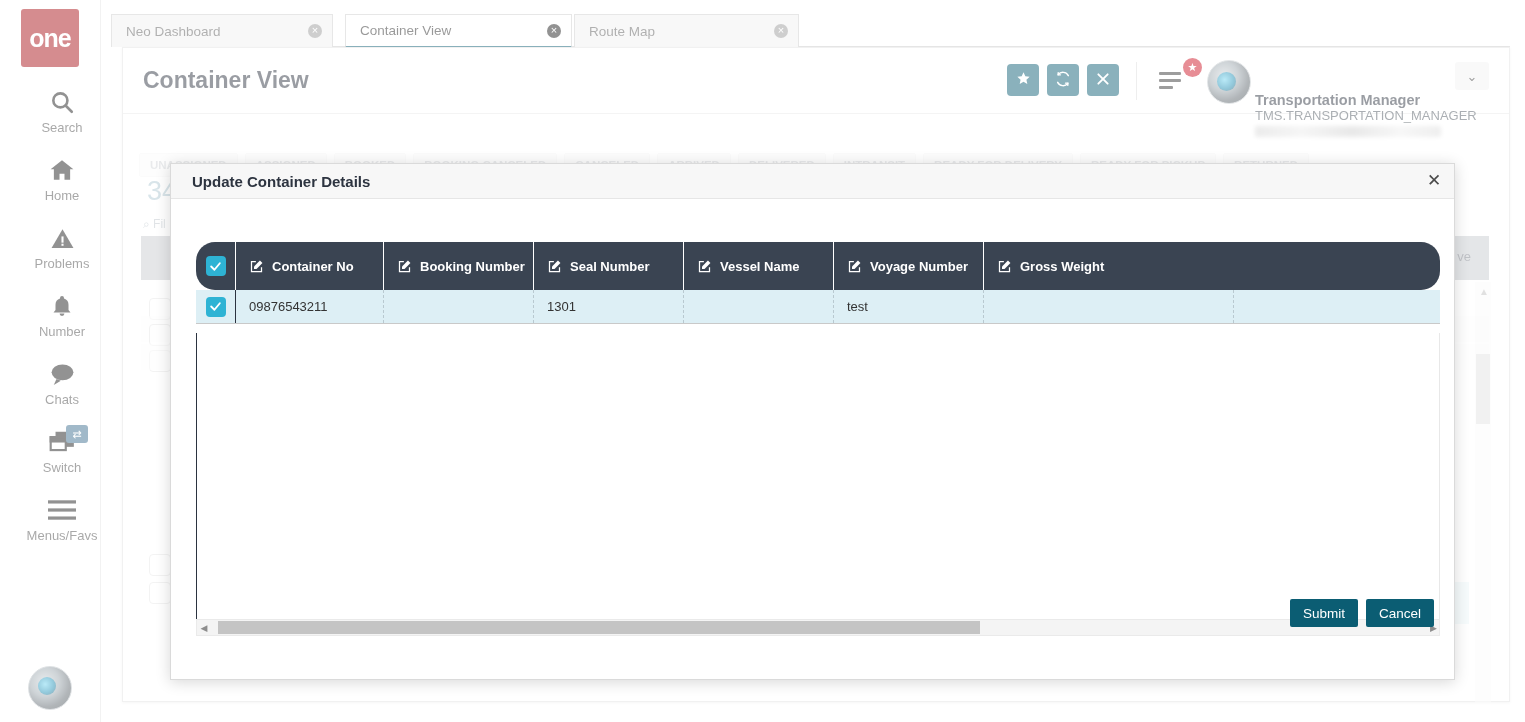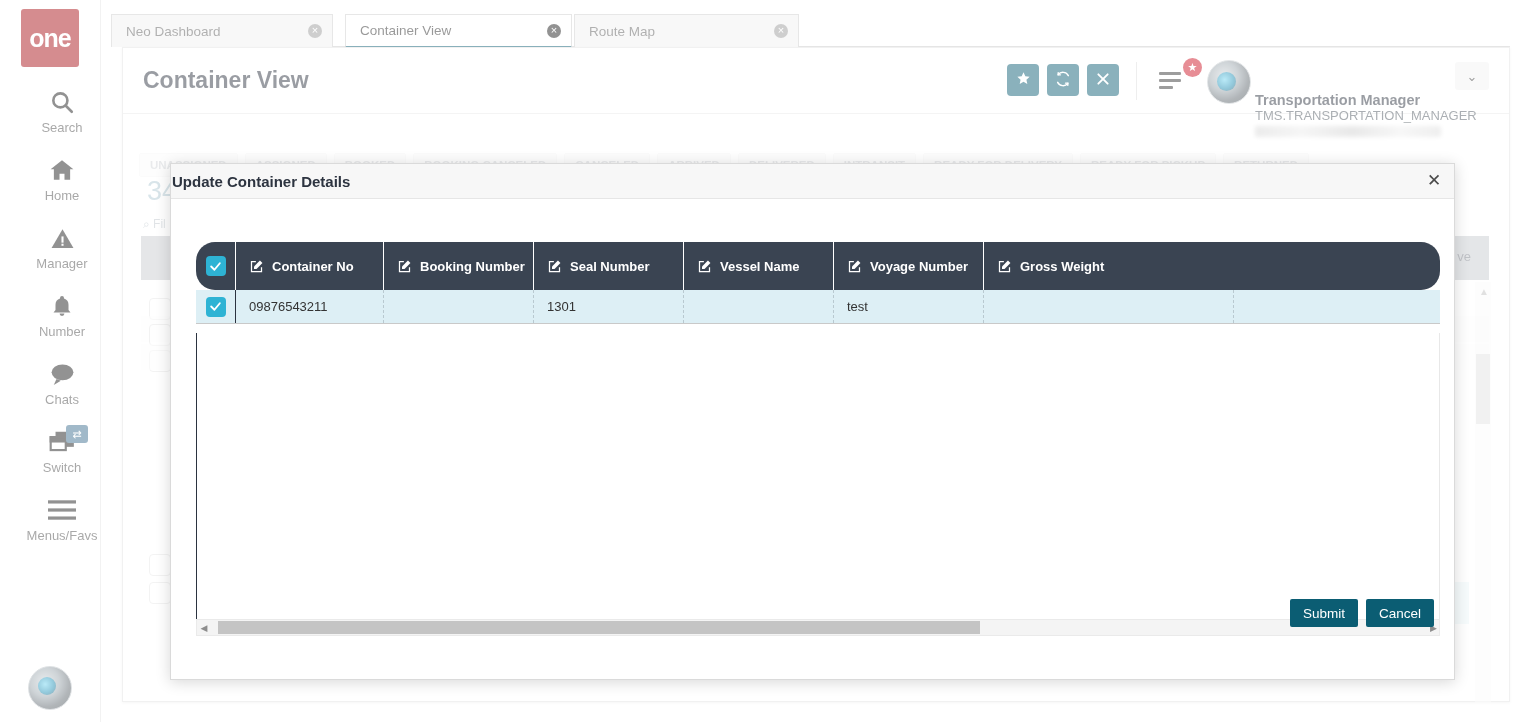--- a/index.html
+++ b/index.html
@@ -141,21 +141,21 @@
   
   .modal-shade { position:absolute; left:0; top:0; width:1525px; height:722px; background: rgba(255,255,255,.52); }
   .modal {
     position:absolute; left:170px; top:163px; width:1285px; height:517px;
     background:#fff; border:1px solid #dadada; box-shadow: 0 2px 14px rgba(0,0,0,.16);
   }
   .modal-hdr {
     position:relative; height:35px; background:#f7f7f7; border-bottom:1px solid #e6e6e6;
     display:flex; align-items:center;
   }
-  .modal-title { margin-left: 1px; font-size: 15px; font-weight:700; color:#2d3440; }
+  .modal-title { margin-left: 21px; font-size: 15px; font-weight:700; color:#2d3440; }
   .modal-x {
     position:absolute; right: 10px; top: 8px; width: 20px; height: 20px; color:#4b4b4b;
     font-size: 17px; line-height:18px; text-align:center; cursor:pointer;
   }
   .modal-body { position:relative; height: 445px; }
 
   .grid { position:absolute; left:25px; top:43px; width:1244px; }
   .grid-head { display:flex; height: 48px; background:#3a4452;border-radius:19px; }
   .gh-cb {
     width: 40px; display:flex; align-items:center; justify-content:center; flex: 0 0 40px;
@@ -232,21 +232,21 @@
     </div>
 
     <div class="nav-item">
       <span class="glyph">
         <svg width="27" height="25" viewBox="0 0 24 24" fill="#1c1c1c">
             <path d="M12 3 1.5 21h21z"></path>
             <rect x="11" y="10" width="2" height="6" fill="#fff"></rect>
             <rect x="11" y="17" width="2" height="2" fill="#fff"></rect>
           </svg>
       </span>
-      <span class="lbl">Manager</span>
+      <span class="lbl">Problems</span>
     </div>
 
     <div class="nav-item">
       <span class="glyph">
         <svg width="24" height="26" viewBox="0 0 24 24" fill="#1c1c1c">
             <path d="M12 2a2 2 0 0 1 2 2v.6a6.5 6.5 0 0 1 4.5 6.2V16l2 2.4H3.5L5.5 16v-5.2A6.5 6.5 0 0 1 10 4.6V4a2 2 0 0 1 2-2z"></path>
             <path d="M9.6 19.6h4.8a2.4 2.4 0 0 1-4.8 0z"></path>
           </svg>
       </span>
       <span class="lbl">Number</span>

